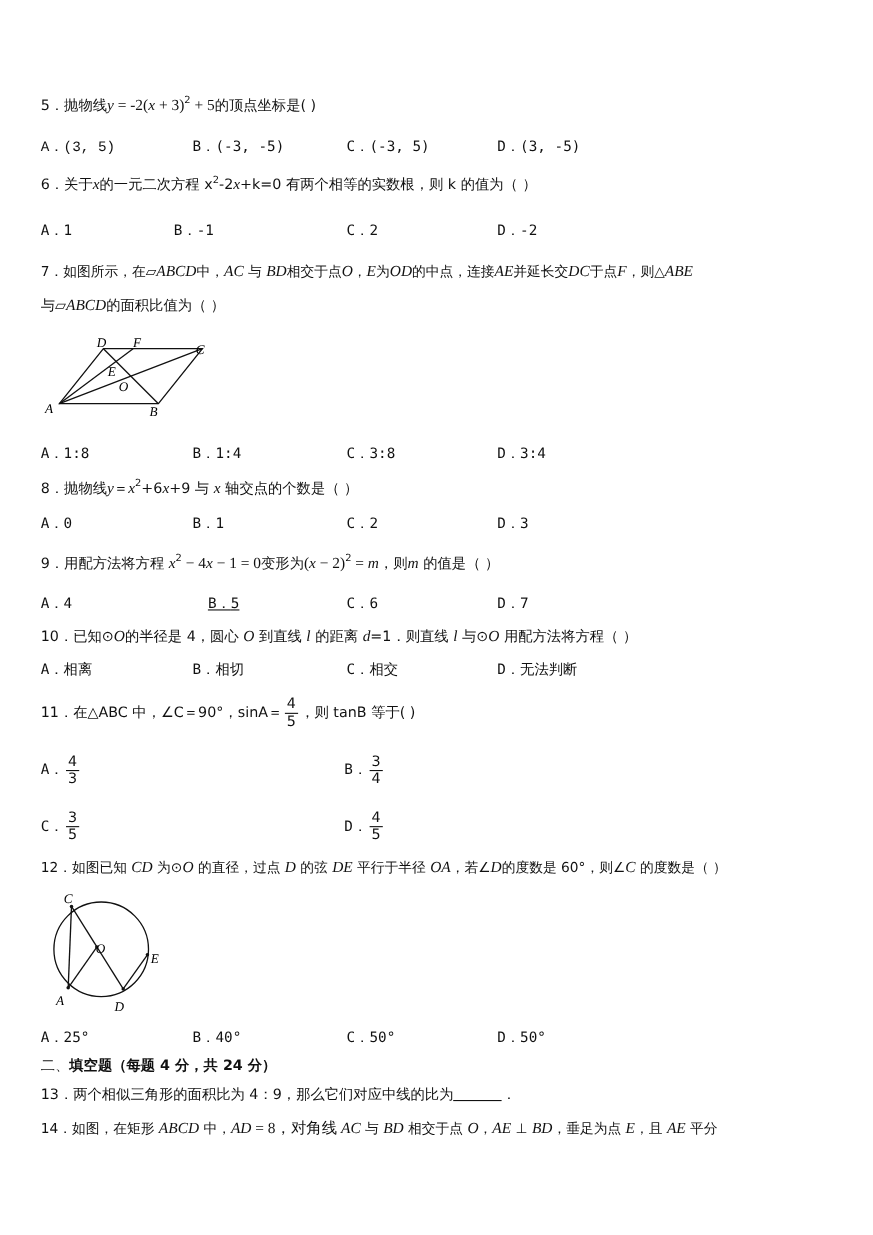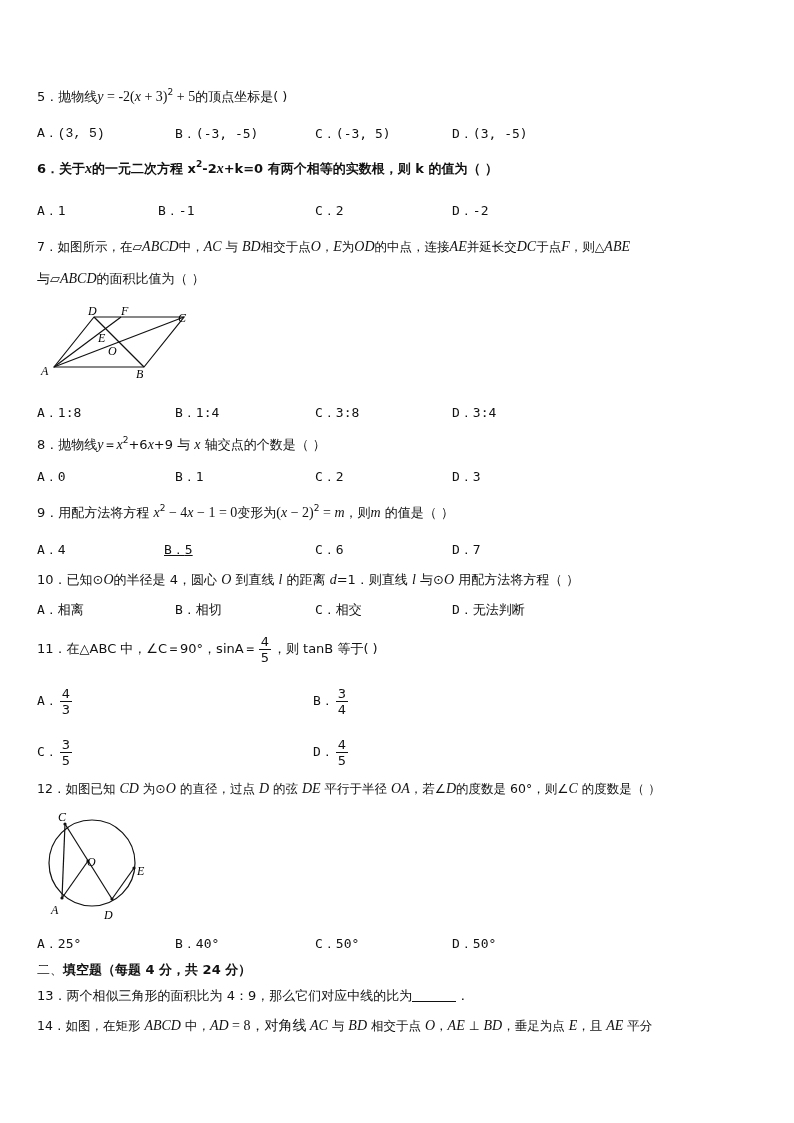--- a/index.html
+++ b/index.html
@@ -23,21 +23,21 @@
 <body>
 
 <div class="line" style="top:88px;">
   <span>5．</span><span>抛物线</span><i class="m">y</i><span class="serif"> = -2(</span><i class="m">x</i><span class="serif"> + 3)</span><sup>2</sup><span class="serif"> + 5</span><span>的顶点坐标是(          )</span>
 </div>
 <div class="opt" style="top:125px;left:37px;font-family:Liberation Mono, monospace;"><span>A．</span><span>(3, 5)</span></div>
 <div class="opt" style="top:125px;left:175px;"><span>B．</span><span>(-3, -5)</span></div>
 <div class="opt" style="top:125px;left:315px;"><span>C．</span><span>(-3, 5)</span></div>
 <div class="opt" style="top:125px;left:452px;"><span>D．</span><span>(3, -5)</span></div>
 
-<div class="line" style="top:160px;font-weight:bold;">
+<div class="line" style="top:160px;">
   <span>6．</span><span>关于</span><i class="m">x</i><span>的一元二次方程 x</span><sup>2</sup><span>-2</span><i class="m">x</i><span>+k=0 有两个相等的实数根，则 k 的值为（      ）</span>
 </div>
 <div class="opt" style="top:202px;left:37px;"><span>A．</span><span>1</span></div>
 <div class="opt" style="top:202px;left:158px;"><span>B．</span><span>-1</span></div>
 <div class="opt" style="top:202px;left:315px;"><span>C．</span><span>2</span></div>
 <div class="opt" style="top:202px;left:452px;"><span>D．</span><span>-2</span></div>
 
 <div class="line" style="top:238px;font-size:12.5px;">
   <span>7．</span><span>如图所示，在</span><span>▱</span><i class="m">ABCD</i><span>中，</span><i class="m">AC</i><span> 与 </span><i class="m">BD</i><span>相交于点</span><i class="m">O</i><span>，</span><i class="m">E</i><span>为</span><i class="m">OD</i><span>的中点，连接</span><i class="m">AE</i><span>并延长交</span><i class="m">DC</i><span>于点</span><i class="m">F</i><span>，则△</span><i class="m">ABE</i>
 </div>
@@ -71,21 +71,21 @@
 </div>
 <div class="opt" style="top:468px;left:37px;"><span>A．</span><span>0</span></div>
 <div class="opt" style="top:468px;left:175px;"><span>B．</span><span>1</span></div>
 <div class="opt" style="top:468px;left:315px;"><span>C．</span><span>2</span></div>
 <div class="opt" style="top:468px;left:452px;"><span>D．</span><span>3</span></div>
 
 <div class="line" style="top:504px;">
   <span>9．</span><span>用配方法将方程 </span><i class="m">x</i><sup>2</sup><span class="serif"> − 4</span><i class="m">x</i><span class="serif"> − 1 = 0</span><span>变形为</span><span class="serif">(</span><i class="m">x</i><span class="serif"> − 2)</span><sup>2</sup><span class="serif"> = </span><i class="m">m</i><span>，则</span><i class="m">m</i><span> 的值是（     ）</span>
 </div>
 <div class="opt" style="top:541px;left:37px;"><span>A．</span><span>4</span></div>
-<div class="opt" style="top:541px;left:164px;text-decoration:underline;"><span>B．</span><span>5</span></div>
+<div class="opt" style="top:541px;left:189px;text-decoration:underline;"><span>B．</span><span>5</span></div>
 <div class="opt" style="top:541px;left:315px;"><span>C．</span><span>6</span></div>
 <div class="opt" style="top:541px;left:452px;"><span>D．</span><span>7</span></div>
 
 <div class="line" style="top:571px;">
   <span>10．</span><span>已知⊙</span><i class="m">O</i><span>的半径是 4，圆心 </span><i class="m">O</i><span> 到直线 </span><i class="m">l</i><span> 的距离 </span><i class="m">d</i><span>=1．则直线 </span><i class="m">l</i><span> 与⊙</span><i class="m">O</i><span> 用配方法将方程（      ）</span>
 </div>
 <div class="opt" style="top:601px;left:37px;"><span>A．</span><span class="t">相离</span></div>
 <div class="opt" style="top:601px;left:175px;"><span>B．</span><span class="t">相切</span></div>
 <div class="opt" style="top:601px;left:315px;"><span>C．</span><span class="t">相交</span></div>
 <div class="opt" style="top:601px;left:452px;"><span>D．</span><span class="t">无法判断</span></div>

